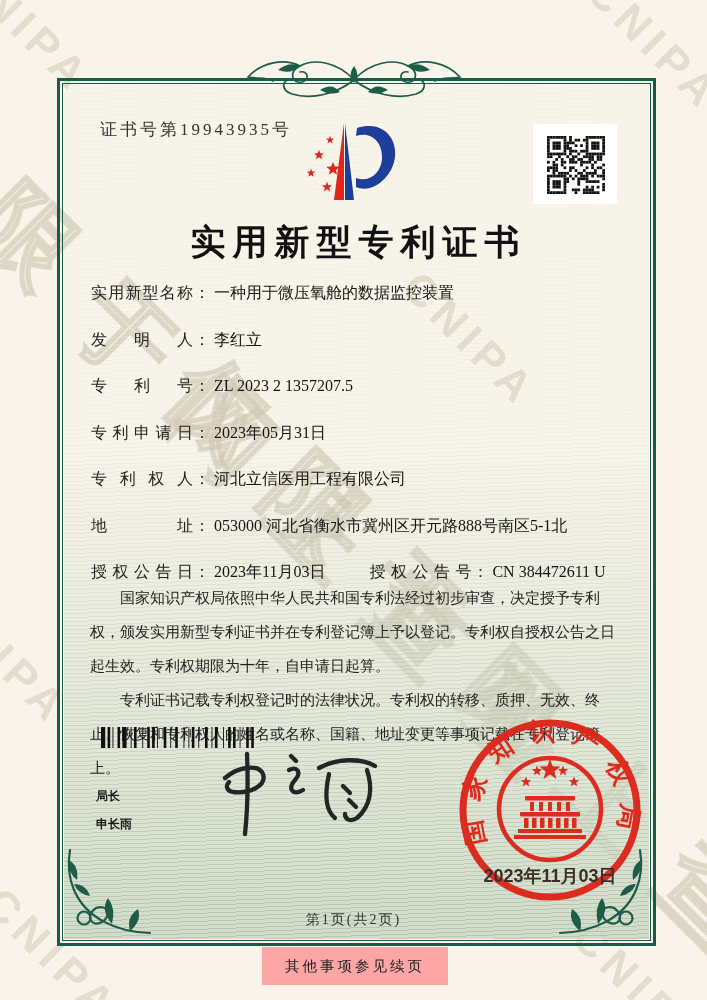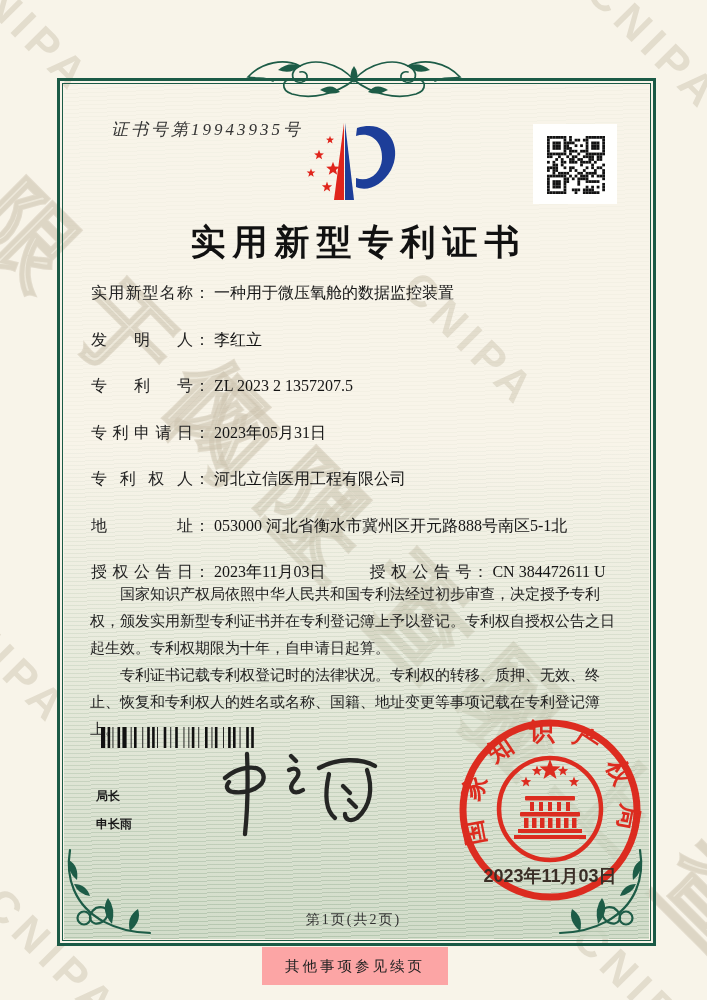--- a/index.html
+++ b/index.html
@@ -26,37 +26,37 @@
       background:repeating-linear-gradient(178deg,rgba(110,145,112,0.30) 0 1px,rgba(0,0,0,0) 1px 4px);
       -webkit-mask-image:linear-gradient(to bottom,rgba(0,0,0,.10) 0%,rgba(0,0,0,.12) 40%,rgba(0,0,0,.55) 72%,rgba(0,0,0,.95) 100%);
       mask-image:linear-gradient(to bottom,rgba(0,0,0,.10) 0%,rgba(0,0,0,.12) 40%,rgba(0,0,0,.55) 72%,rgba(0,0,0,.95) 100%);}
   .content{position:absolute;inset:0;z-index:2;}
   
   .ornament-top{position:absolute;left:50%;top:50px;transform:translateX(-50%);z-index:3;}
   .corner{position:absolute;top:846px;z-index:3;}
   .corner-left{left:62px;}
   .corner-right{right:59px;transform:scaleX(-1);}
   
-  .cert-number{position:absolute;left:111px;top:118px;font-size:17px;letter-spacing:3px;color:#333;font-style:italic;}
+  .cert-number{position:absolute;left:100px;top:118px;font-size:17px;letter-spacing:3px;color:#333;}
   .logo{position:absolute;left:303px;top:116px;}
   .qr-box{position:absolute;left:533px;top:124px;width:84px;height:80px;background:#fffffe;}
   .qr{position:absolute;left:547px;top:136px;}
   .cert-title{position:absolute;left:10px;right:0;top:219px;text-align:center;
       font-size:35px;font-weight:bold;letter-spacing:7px;color:#111;}
   
   .fields{position:absolute;left:91px;top:283px;width:530px;font-size:16px;}
   .field-row{margin-bottom:25.5px;white-space:nowrap;}
   .pair-2{margin-left:44px;}
   .flabel{display:inline-block;width:102px;text-align:justify;text-align-last:justify;
       -moz-text-align-last:justify;vertical-align:bottom;color:#222;}
   .fcolon{margin:0 4px 0 1px;color:#222;}
   .fvalue{color:#151515;}
   
   .legal{position:absolute;left:90px;top:581px;width:529px;}
-  .legal p{margin:0;text-indent:2em;font-size:15px;line-height:27px;color:#222;}
+  .legal p{margin:0;text-indent:2em;font-size:15px;line-height:34px;color:#222;}
   
   .barcode{position:absolute;left:100px;top:727px;width:185px;height:21px;}
   .signer{position:absolute;left:96px;top:788px;font-family:"Liberation Sans","DejaVu Sans",sans-serif;
       font-size:12px;font-weight:600;color:#1a1a1a;}
   .signer div{margin-bottom:11px;}
   .sig-script{position:absolute;left:203px;top:748px;}
   .seal{position:absolute;left:452px;top:712px;width:196px;height:196px;opacity:.95;z-index:4;}
   .page-footer{position:absolute;left:0;right:0;top:911px;text-align:center;
       font-size:14px;letter-spacing:2px;color:#333;}
   .note-box{position:absolute;left:262px;top:947px;width:186px;height:38px;background:#fca5a5;

